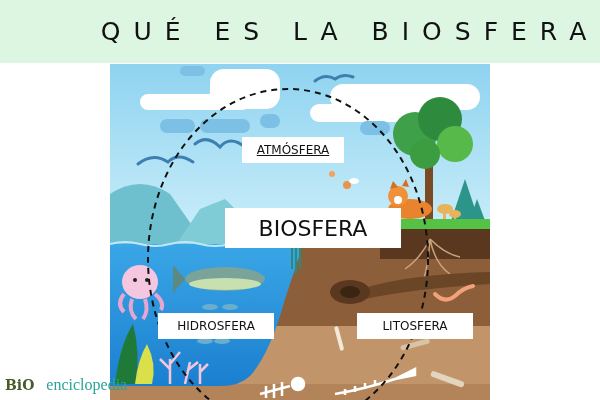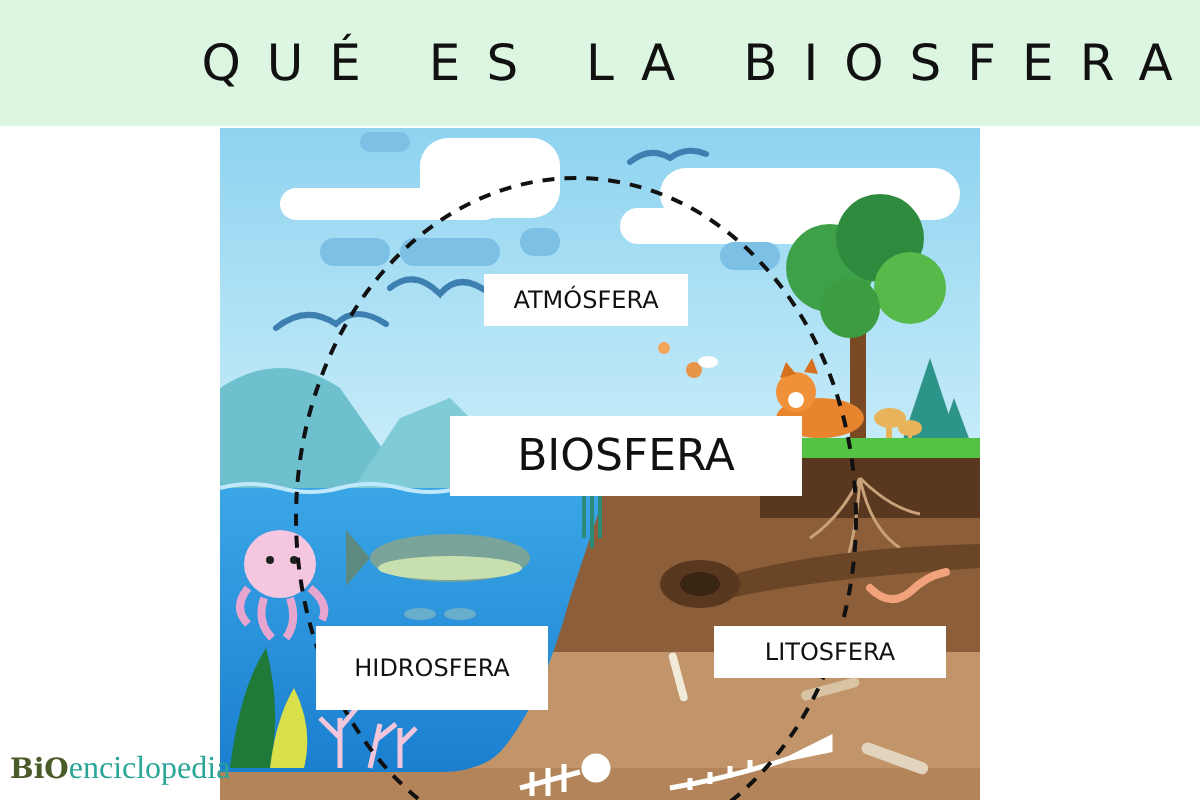--- a/index.html
+++ b/index.html
@@ -2,25 +2,25 @@
 <html><head>
 <meta charset="utf-8">
 <style>
   html, body { margin:0; padding:0; }
   body { width:600px; height:400px; position:relative; overflow:hidden; background:#ffffff; font-family:"Liberation Sans", sans-serif; }
   .header { position:absolute; left:0; top:0; width:600px; height:63px; background:#dcf6e2; display:flex; align-items:center; justify-content:center;padding-left:44px; }
   .header-title { font-family:"DejaVu Sans", sans-serif; font-size:25px; letter-spacing:13px; color:#111; font-weight:500; padding-left:12px; }
   .illus { position:absolute; left:110px; top:64px; width:380px; height:336px; overflow:hidden; }
   .illus svg { position:absolute; left:0; top:0; }
   .label { position:absolute; background:#ffffff; display:flex; align-items:center; justify-content:center; color:#111; font-family:"DejaVu Sans", sans-serif; }
-  .lbl-atm { left:242px; top:137px; width:102px; height:26px; font-size:12px; }
+  .lbl-atm { left:242px; top:137px; width:102px; height:26px; font-size:12px;text-decoration:underline; }
   .lbl-bio { left:225px; top:208px; width:176px; height:40px; font-size:22px; }
-  .lbl-hid { left:158px; top:313px; width:116px; height:42px; font-size:12px; }
+  .lbl-hid { left:158px; top:313px; width:116px; height:26px; font-size:12px; }
   .lbl-lit { left:357px; top:313px; width:116px; height:26px; font-size:12px; }
-  .logo { position:absolute; left:5px; top:376px; display:flex; align-items:center; }
+  .logo { position:absolute; left:5px; top:376px; display:flex; align-items:center;gap:12px; }
   .logo-bio { font-family:"DejaVu Serif", serif; font-size:14px; color:#4a5a2a; font-weight:bold; }
   .logo-text { font-family:Liberation Serif, serif; font-size:16px; color:#2aa596; }
 </style>
 </head>
 <body>
 
 <div class="header">
   <div class="header-title">QUÉ ES LA BIOSFERA</div>
 </div>
 

